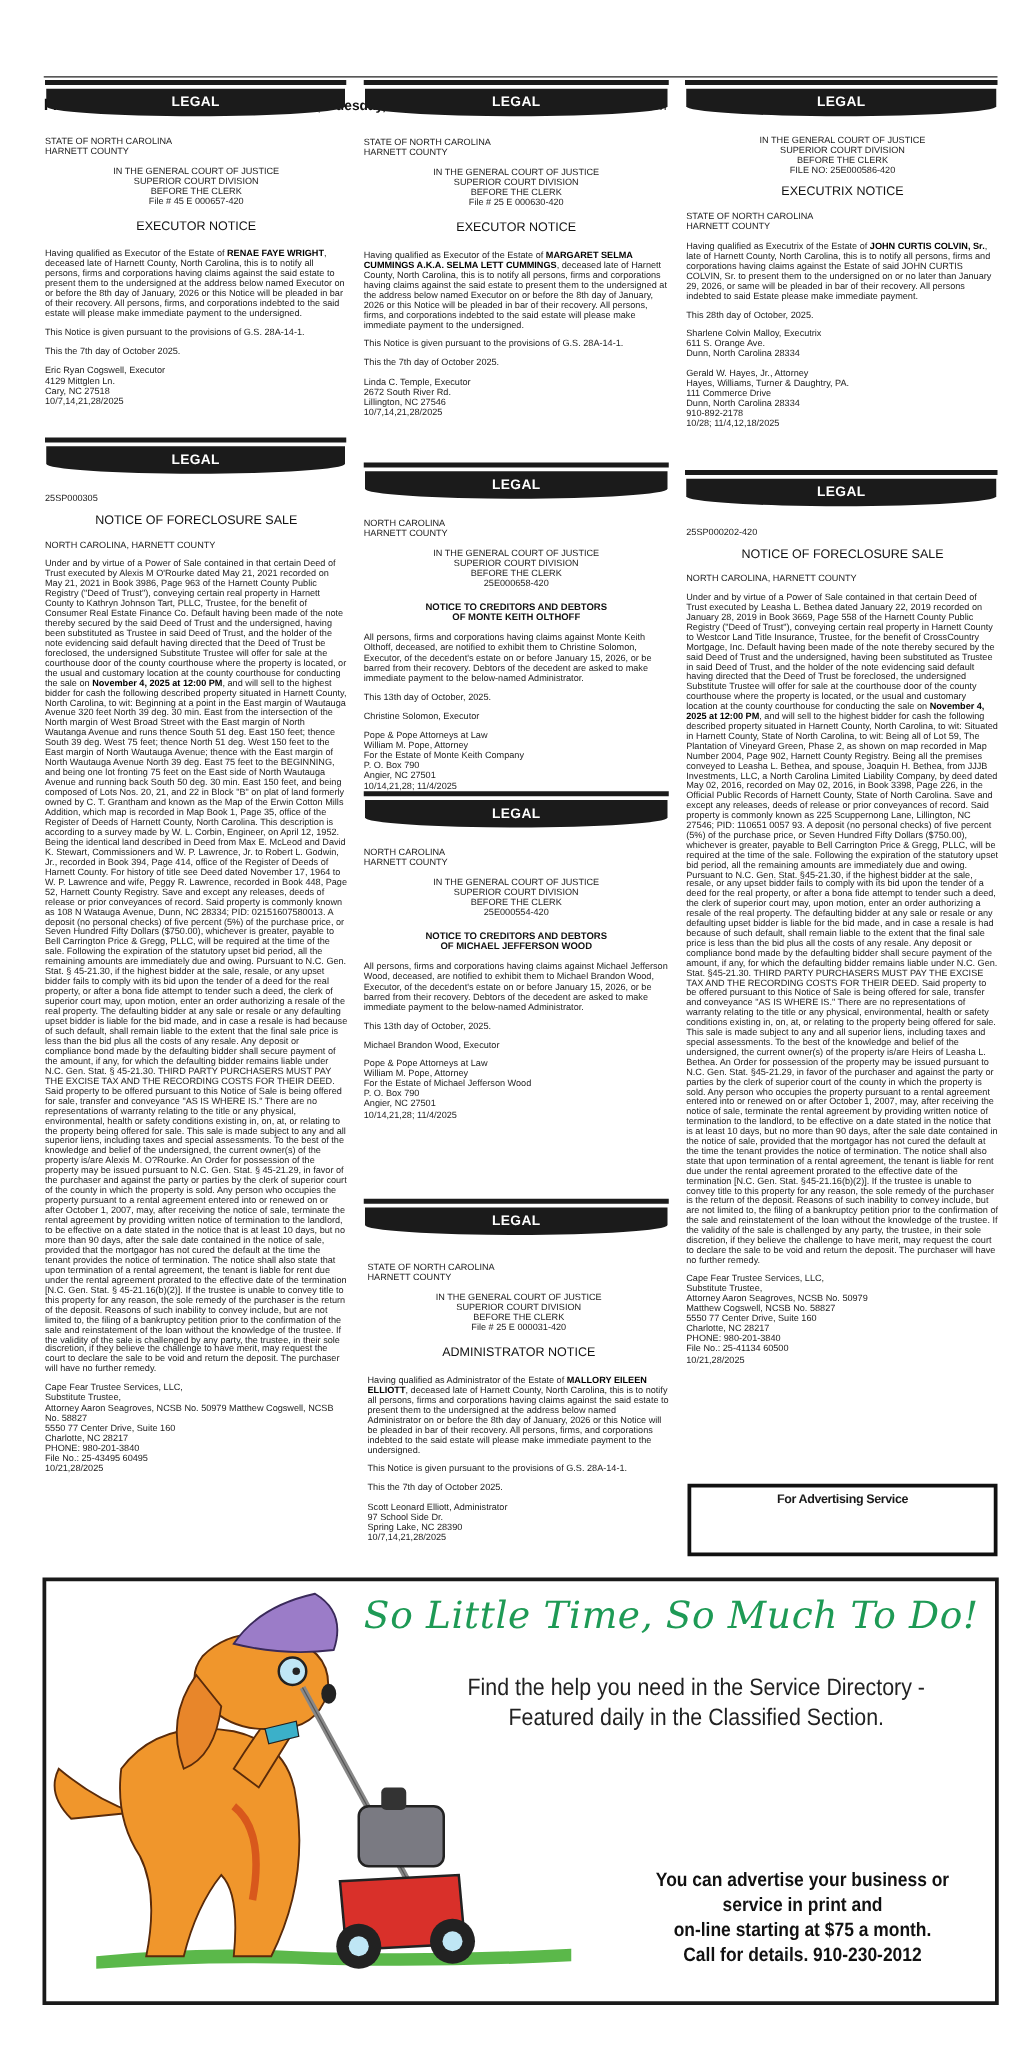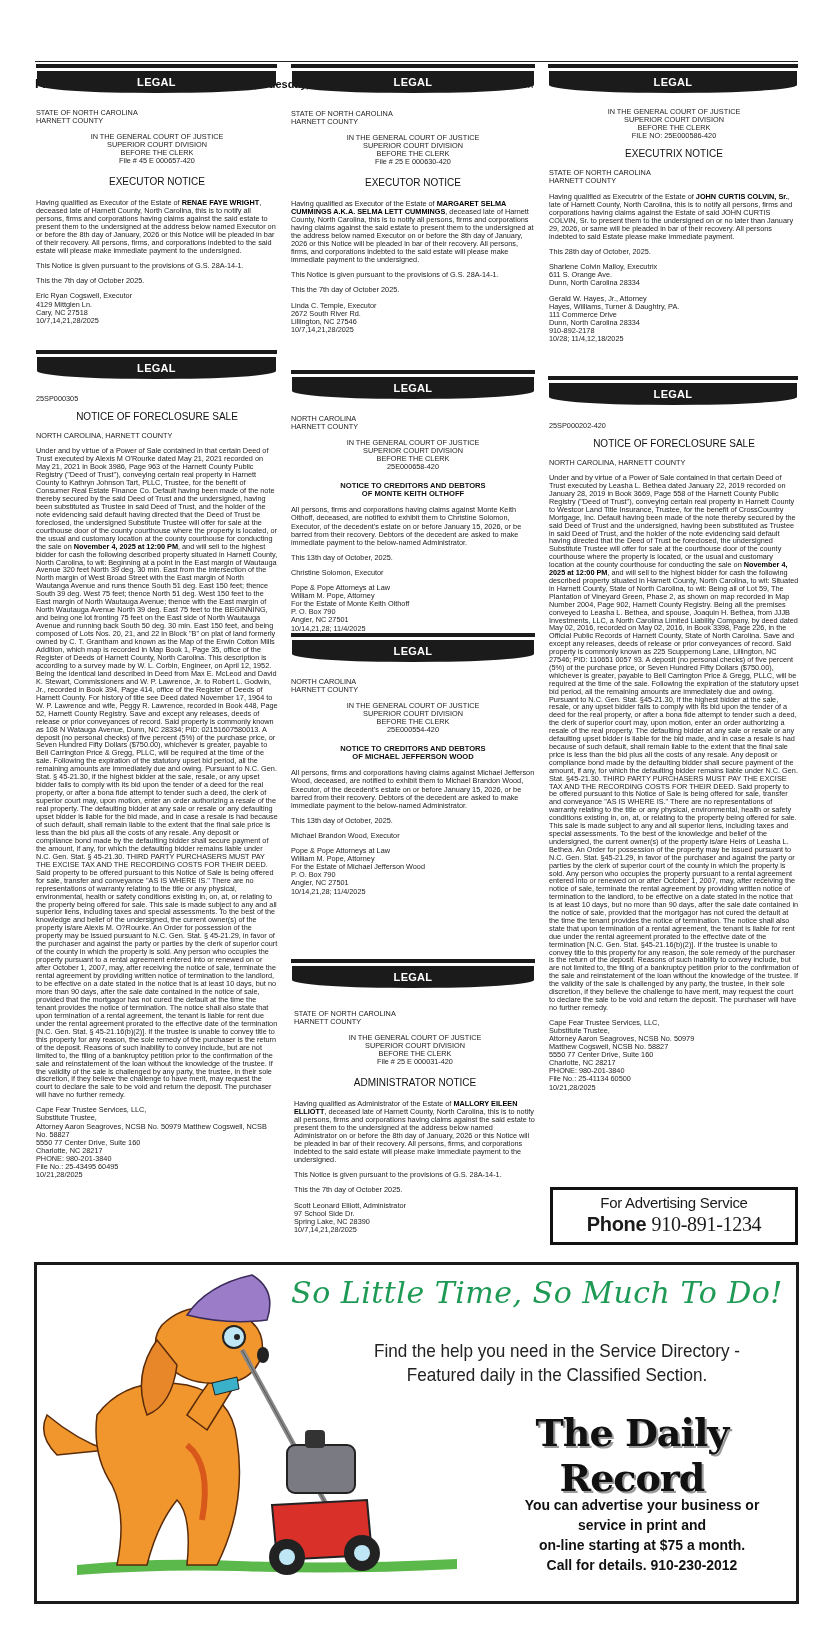--- a/index.html
+++ b/index.html
@@ -13,21 +13,21 @@
   .banner .bar-thin { position: absolute; left: 0; right: 0; top: 0; height: 4px; background: #1b1b1b; }
   .banner .bar { position: absolute; left: 1px; right: 1px; top: 7px; height: 22px; background: #1b1b1b; border-radius: 0 0 50% 50% / 0 0 8px 8px; display: flex; align-items: center; justify-content: center; color: #fff; font-weight: bold; font-size: 11px; letter-spacing: 0.3px; }
   .notice { position: absolute; font-size: 7.3px; line-height: 8.1px; color: #222; }
   .notice p { margin-bottom: 7px; }
   .notice .ctr { text-align: center; }
   .notice .big-title { font-size: 10px; line-height: 16px; text-align: center; margin: 8px 0 9px; color: #111; }
   .notice .bold-title { font-weight: bold; text-align: center; font-size: 7.6px; line-height: 8.4px; margin: 10px 0 8px; color: #111; }
   .notice b { color: #000; }
   .notice .justify { text-align: left; }
   .ad-box { position: absolute; left: 550px; top: 1187px; width: 248px; height: 58px; border: 3px solid #111; text-align: center; }
-  .ad-box .l1 { font-family: "Liberation Sans", sans-serif; font-weight: normal; font-size: 15px; margin-top: 4px; letter-spacing: -0.3px; }
+  .ad-box .l1 { font-family: "Liberation Sans", sans-serif; font-weight: bold; font-size: 10px; margin-top: 4px; letter-spacing: -0.3px; }
   .ad-box .l2 { font-size: 20px; font-weight: bold; margin-top: 2px; letter-spacing: -0.3px; }
   .ad-box .l2 .num { font-family: "Liberation Serif", serif; font-weight: normal; }
   .promo { position: absolute; left: 34px; top: 1262px; width: 765px; height: 342px; border: 3px solid #1a1a1a; background: #fff; overflow: hidden; padding-left: 32px; }
   .promo .headline { position: absolute; left: 245px; top: 10px; width: 510px; text-align: center; font-family: "DejaVu Serif", serif; font-style: italic; font-size: 30px; color: #1e9a55; letter-spacing: 0.5px; }
   .promo .sub { position: absolute; left: 300px; top: 74px; width: 440px; text-align: center; font-family: "Liberation Sans", sans-serif; font-size: 19px; line-height: 24px; color: #222; transform: scaleX(0.9); transform-origin: center; }
   .promo .logo { position: absolute; left: 435px; top: 145px; width: 320px; text-align: center; font-family: "DejaVu Serif", serif; font-weight: bold; font-size: 38px; color: #111; text-shadow: 2px 2px 0 #9a9a9a; letter-spacing: -1px; }
   .promo .adv { position: absolute; left: 455px; top: 230px; width: 300px; text-align: center; font-family: "Liberation Sans", sans-serif; font-weight: bold; font-size: 15.5px; line-height: 20px; color: #111; transform: scaleX(0.9); transform-origin: center; }
   .promo svg.art { position: absolute; left: 0; top: 0; }
 </style>
 </head>
@@ -141,21 +141,21 @@
   </div>
   <div class="bold-title">
     <div>NOTICE TO CREDITORS AND DEBTORS</div>
     <div>OF MONTE KEITH OLTHOFF</div>
   </div>
   <p>All persons, firms and corporations having claims against Monte Keith Olthoff, deceased, are notified to exhibit them to Christine Solomon, Executor, of the decedent's estate on or before January 15, 2026, or be barred from their recovery. Debtors of the decedent are asked to make immediate payment to the below-named Administrator.</p>
   <p>This 13th day of October, 2025.</p>
   <p>Christine Solomon, Executor</p>
   <div>Pope &amp; Pope Attorneys at Law</div>
   <div>William M. Pope, Attorney</div>
-  <div>For the Estate of Monte Keith Olthoff</div>
+  <div>For the Estate of Monte Keith Company</div>
   <div>P. O. Box 790</div>
   <div>Angier, NC 27501</div>
   <div>10/14,21,28; 11/4/2025</div>
 </div>
 
 <div class="notice" style="left:291px;top:678px;width:244px;">
   <div>NORTH CAROLINA</div>
   <div>HARNETT COUNTY</div>
   <div class="ctr" style="margin-top:8px;">
     <div>IN THE GENERAL COURT OF JUSTICE</div>
@@ -231,24 +231,20 @@
   <div>Matthew Cogswell, NCSB No. 58827</div>
   <div>5550 77 Center Drive, Suite 160</div>
   <div>Charlotte, NC 28217</div>
   <div>PHONE: 980-201-3840</div>
   <div>File No.: 25-41134 60500</div>
   <div>10/21,28/2025</div>
 </div>
 
 <div class="ad-box">
   <div class="l1">For Advertising Service</div>
-  <div class="l2">
-    <span>Phone</span>
-    <span class="num">910-891-1234</span>
-  </div>
 </div>
 
 <div class="promo">
   <svg class="art" width="440" height="342" viewBox="0 0 440 342">
 
     <path d="M40 300 Q120 292 200 296 Q300 300 420 294 L420 304 Q300 310 200 306 Q120 304 40 310 Z" fill="#5bb84a"></path>
 
     <path d="M20 190 Q0 170 10 150 Q40 175 70 185 Z" fill="#f0962c" stroke="#5a2b0a" stroke-width="1.5"></path>
 
     <path d="M60 150 Q90 110 150 120 Q195 130 200 175 Q210 240 180 300 L150 300 Q155 250 140 235 Q120 260 110 300 L80 300 Q90 250 75 220 Q55 190 60 150 Z" fill="#f0962c" stroke="#5a2b0a" stroke-width="1.5"></path>
@@ -280,20 +276,19 @@
     <circle cx="250" cy="292" r="18" fill="#222"></circle>
     <circle cx="250" cy="292" r="8" fill="#bfe6f5"></circle>
     <circle cx="325" cy="288" r="18" fill="#222"></circle>
     <circle cx="325" cy="288" r="8" fill="#bfe6f5"></circle>
   </svg>
   <div class="headline">So Little Time, So Much To Do!</div>
   <div class="sub">
     <div>Find the help you need in the Service Directory -</div>
     <div>Featured daily in the Classified Section.</div>
   </div>
-  <div class="logo">The Daily Record</div>
   <div class="adv">
     <div>You can advertise your business or</div>
     <div>service in print and</div>
     <div>on-line starting at $75 a month.</div>
     <div>Call for details. 910-230-2012</div>
   </div>
 </div>
 
 </body></html>

